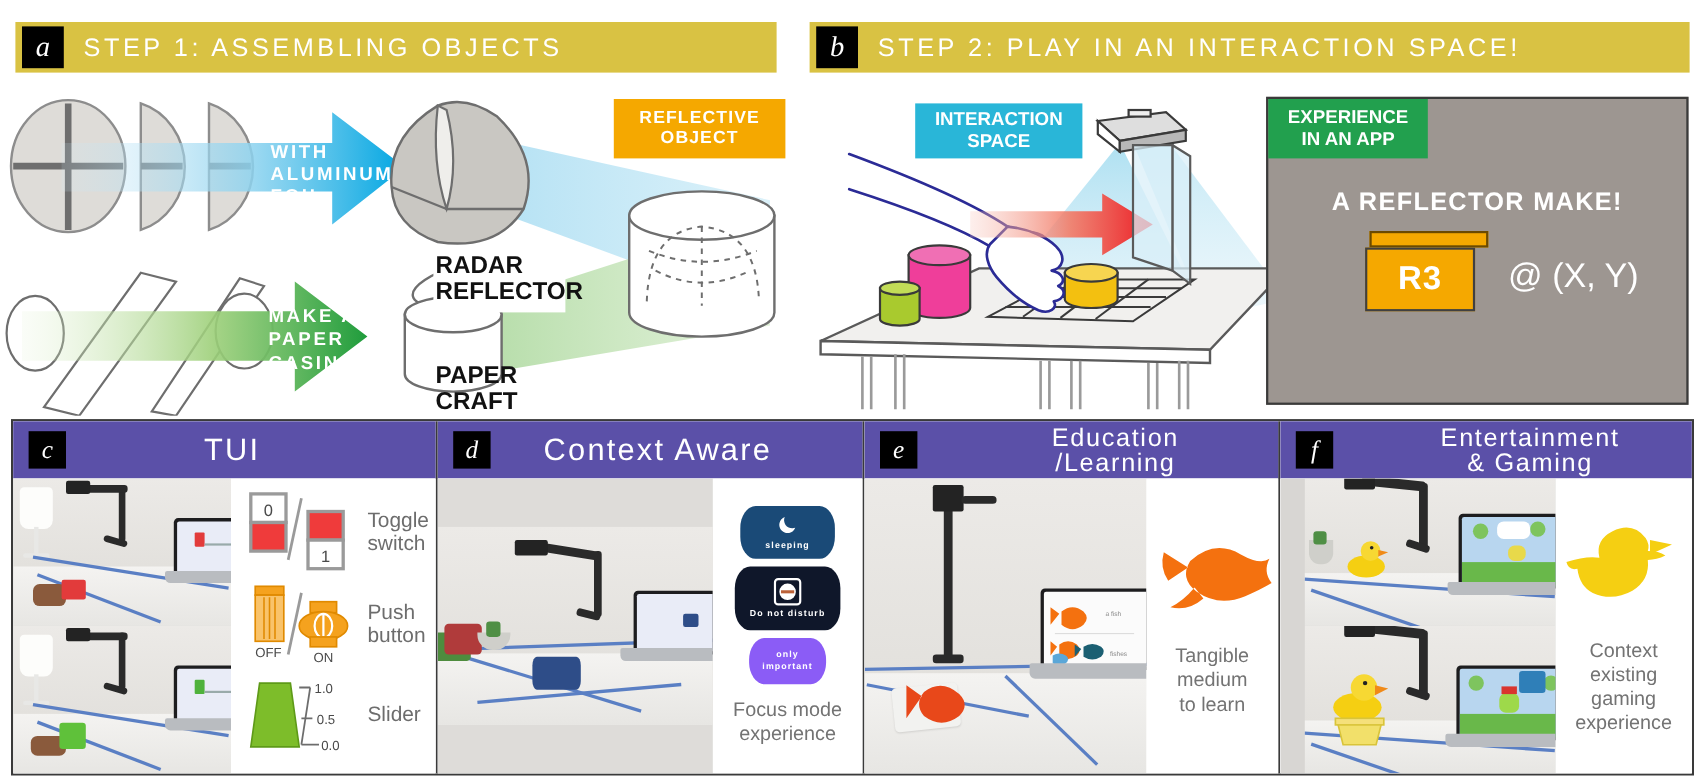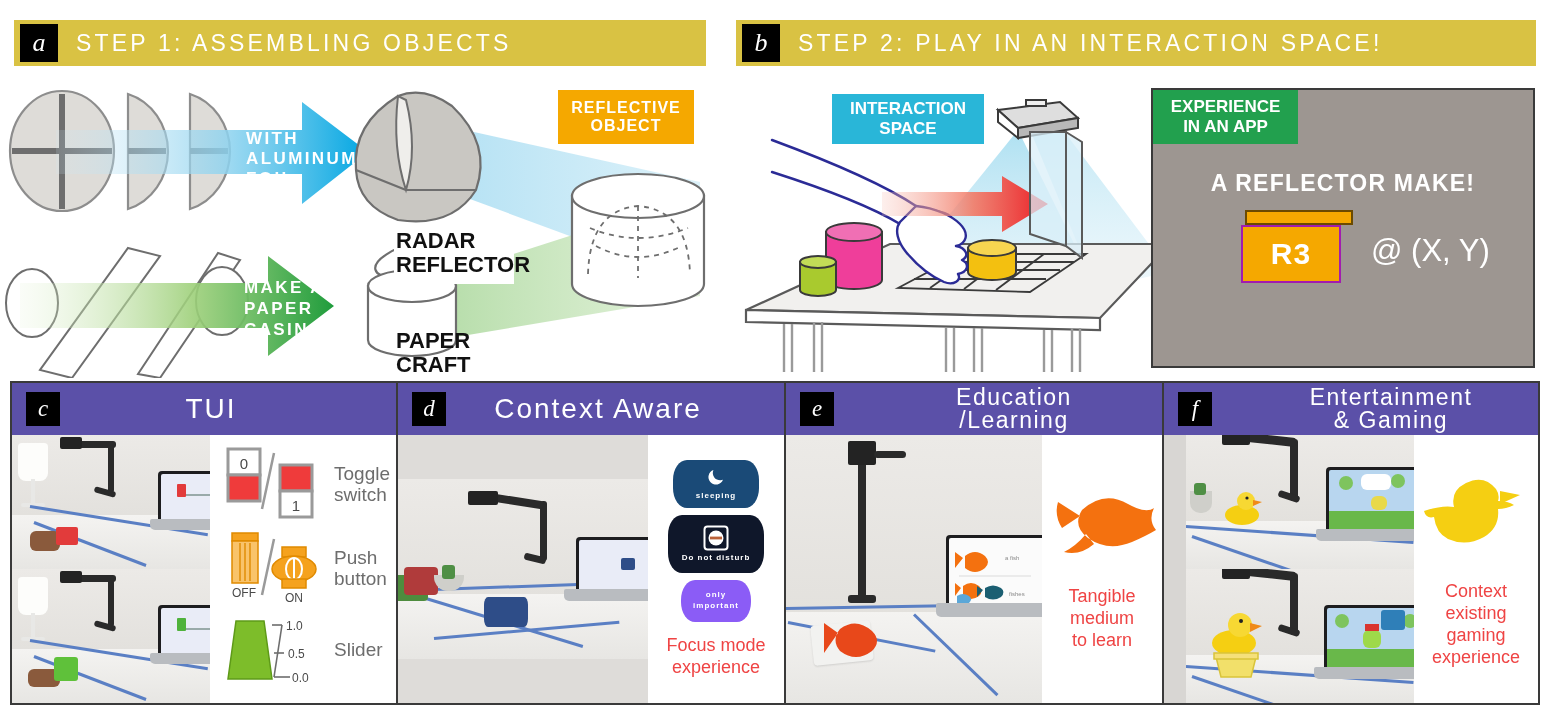--- a/index.html
+++ b/index.html
@@ -44,21 +44,21 @@
   .lamp-shade{position:absolute;background:#fdfdfb;border-radius:4px 4px 8px 8px;}
   .lamp-stem{position:absolute;background:#e8e8e6;}
   .arm{position:absolute;background:#2a2a2a;border-radius:3px;}
   .cam{position:absolute;background:#232323;border-radius:2px;}
   .lap-screen{position:absolute;background:#1d1d1f;border-radius:4px 4px 0 0;padding:3px;}
   .lap-inner{width:100%;height:100%;border-radius:2px;overflow:hidden;position:relative;}
   .lap-base{position:absolute;background:#b9bcc0;border-radius:2px 2px 5px 5px;}
   .puck{position:absolute;border-radius:50%/18%;}
   .sidecard{background:#fff;display:flex;flex-direction:column;align-items:center;
             justify-content:center;}
-  .sidecap{color:#ef4444;font-size:18px;text-align:center;line-height:1.22;}
+  .sidecap{color:#737373;font-size:18px;text-align:center;line-height:1.22;}
 
   .tui-row{display:flex;align-items:center;margin:0 0 10px 0;}
   .tui-label{color:#6d6d6d;font-size:19px;line-height:1.12;margin-left:10px;}
 
   
   .fchip{border-radius:14px/20px;display:flex;flex-direction:column;align-items:center;
          justify-content:center;color:#fff;margin-bottom:7px;}
   .fchip .flab{font-size:8px;letter-spacing:1px;margin-top:2px;font-weight:bold;}
 
   svg{display:block;}
@@ -152,21 +152,21 @@
 
   <text x="246" y="66" font-family="Liberation Sans, sans-serif" font-size="17" letter-spacing="2.4" fill="#ffffff" font-weight="bold">WITH</text>
   <text x="246" y="86" font-family="Liberation Sans, sans-serif" font-size="17" letter-spacing="2.4" fill="#ffffff" font-weight="bold">ALUMINUM</text>
   <text x="246" y="106" font-family="Liberation Sans, sans-serif" font-size="17" letter-spacing="2.4" fill="#ffffff" font-weight="bold">FOIL</text>
 
   <text x="244" y="215" font-family="Liberation Sans, sans-serif" font-size="17" letter-spacing="2.4" fill="#ffffff" font-weight="bold">MAKE A</text>
   <text x="244" y="236" font-family="Liberation Sans, sans-serif" font-size="17" letter-spacing="2.4" fill="#ffffff" font-weight="bold">PAPER</text>
   <text x="244" y="257" font-family="Liberation Sans, sans-serif" font-size="17" letter-spacing="2.4" fill="#ffffff" font-weight="bold">CASING</text>
 </svg>
 
-<div class="chip" style="left:558px;top:90px;width:136px;height:54px;background:#f5a800;
+<div class="chip" style="left:558px;top:90px;width:156px;height:54px;background:#f5a800;
             display:flex;flex-direction:column;align-items:center;justify-content:center;
             font-size:16px;letter-spacing:1px;">
   <span style="white-space:pre-line;text-align:center;">REFLECTIVE
 OBJECT</span>
 </div>
 
 <div class="banner" style="left:736px;top:20px;width:800px;">
   <div class="badge">b</div>
   <div class="btxt">STEP 2: PLAY IN AN INTERACTION SPACE!</div>
 </div>
@@ -261,21 +261,21 @@
     <span style="white-space:pre-line;text-align:center;line-height:1.15;">EXPERIENCE
 IN AN APP</span>
   </div>
   <div class="abs" style="left:0;right:0;top:80px;text-align:center;color:#ffffff;font-size:23px;
               font-weight:bold;letter-spacing:1.2px;">A REFLECTOR MAKE!</div>
 
   <div class="abs" style="left:88px;top:120px;display:flex;align-items:center;">
     <div style="position:relative;">
       <div style="width:108px;height:15px;background:#f5a800;border:2px solid #6b4a00;
                   box-sizing:border-box;margin-left:4px;"></div>
-      <div style="width:100px;height:58px;background:#f5a800;border:2px solid #a21caf;
+      <div style="width:100px;height:58px;background:#f5a800;border:2px solid #404040;
                   box-sizing:border-box;display:flex;align-items:center;justify-content:center;
                   color:#ffffff;font-size:30px;font-weight:bold;letter-spacing:1px;">
         <span>R3</span>
       </div>
     </div>
     <div style="color:#ffffff;font-size:31px;margin-left:18px;margin-top:8px;">@ (X, Y)</div>
   </div>
 </div>
 
 <div id="bottom-strip">

